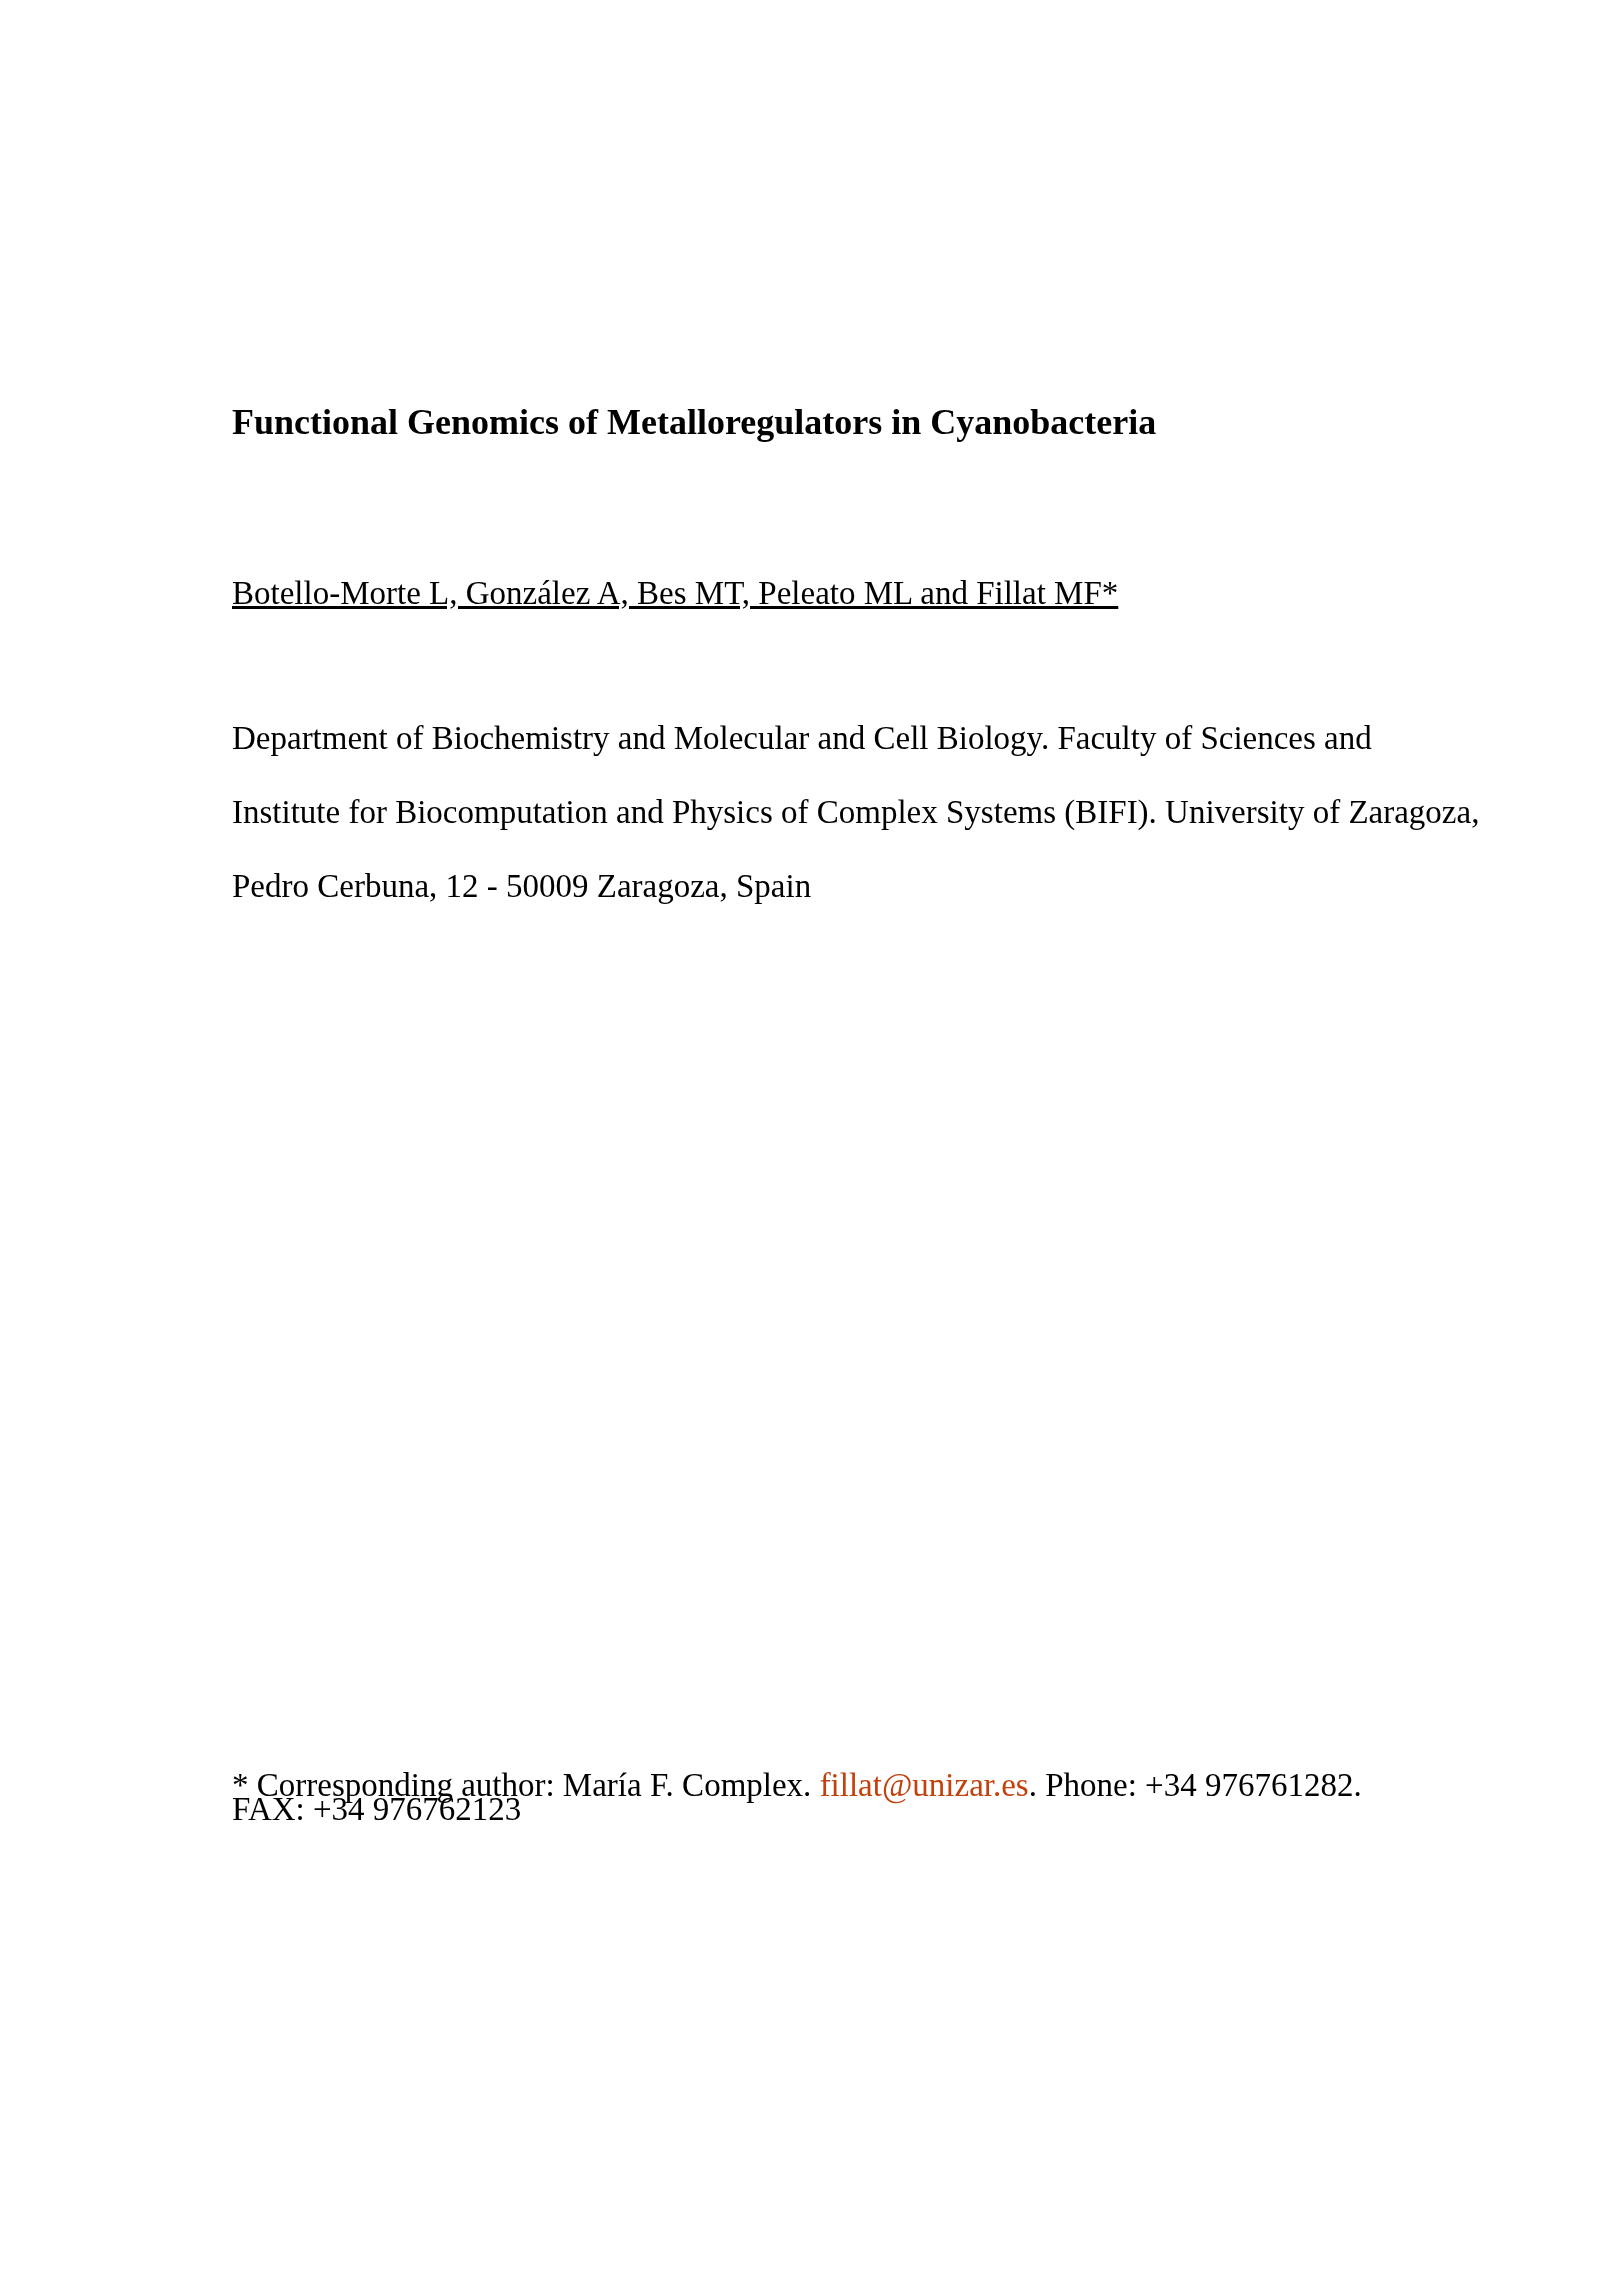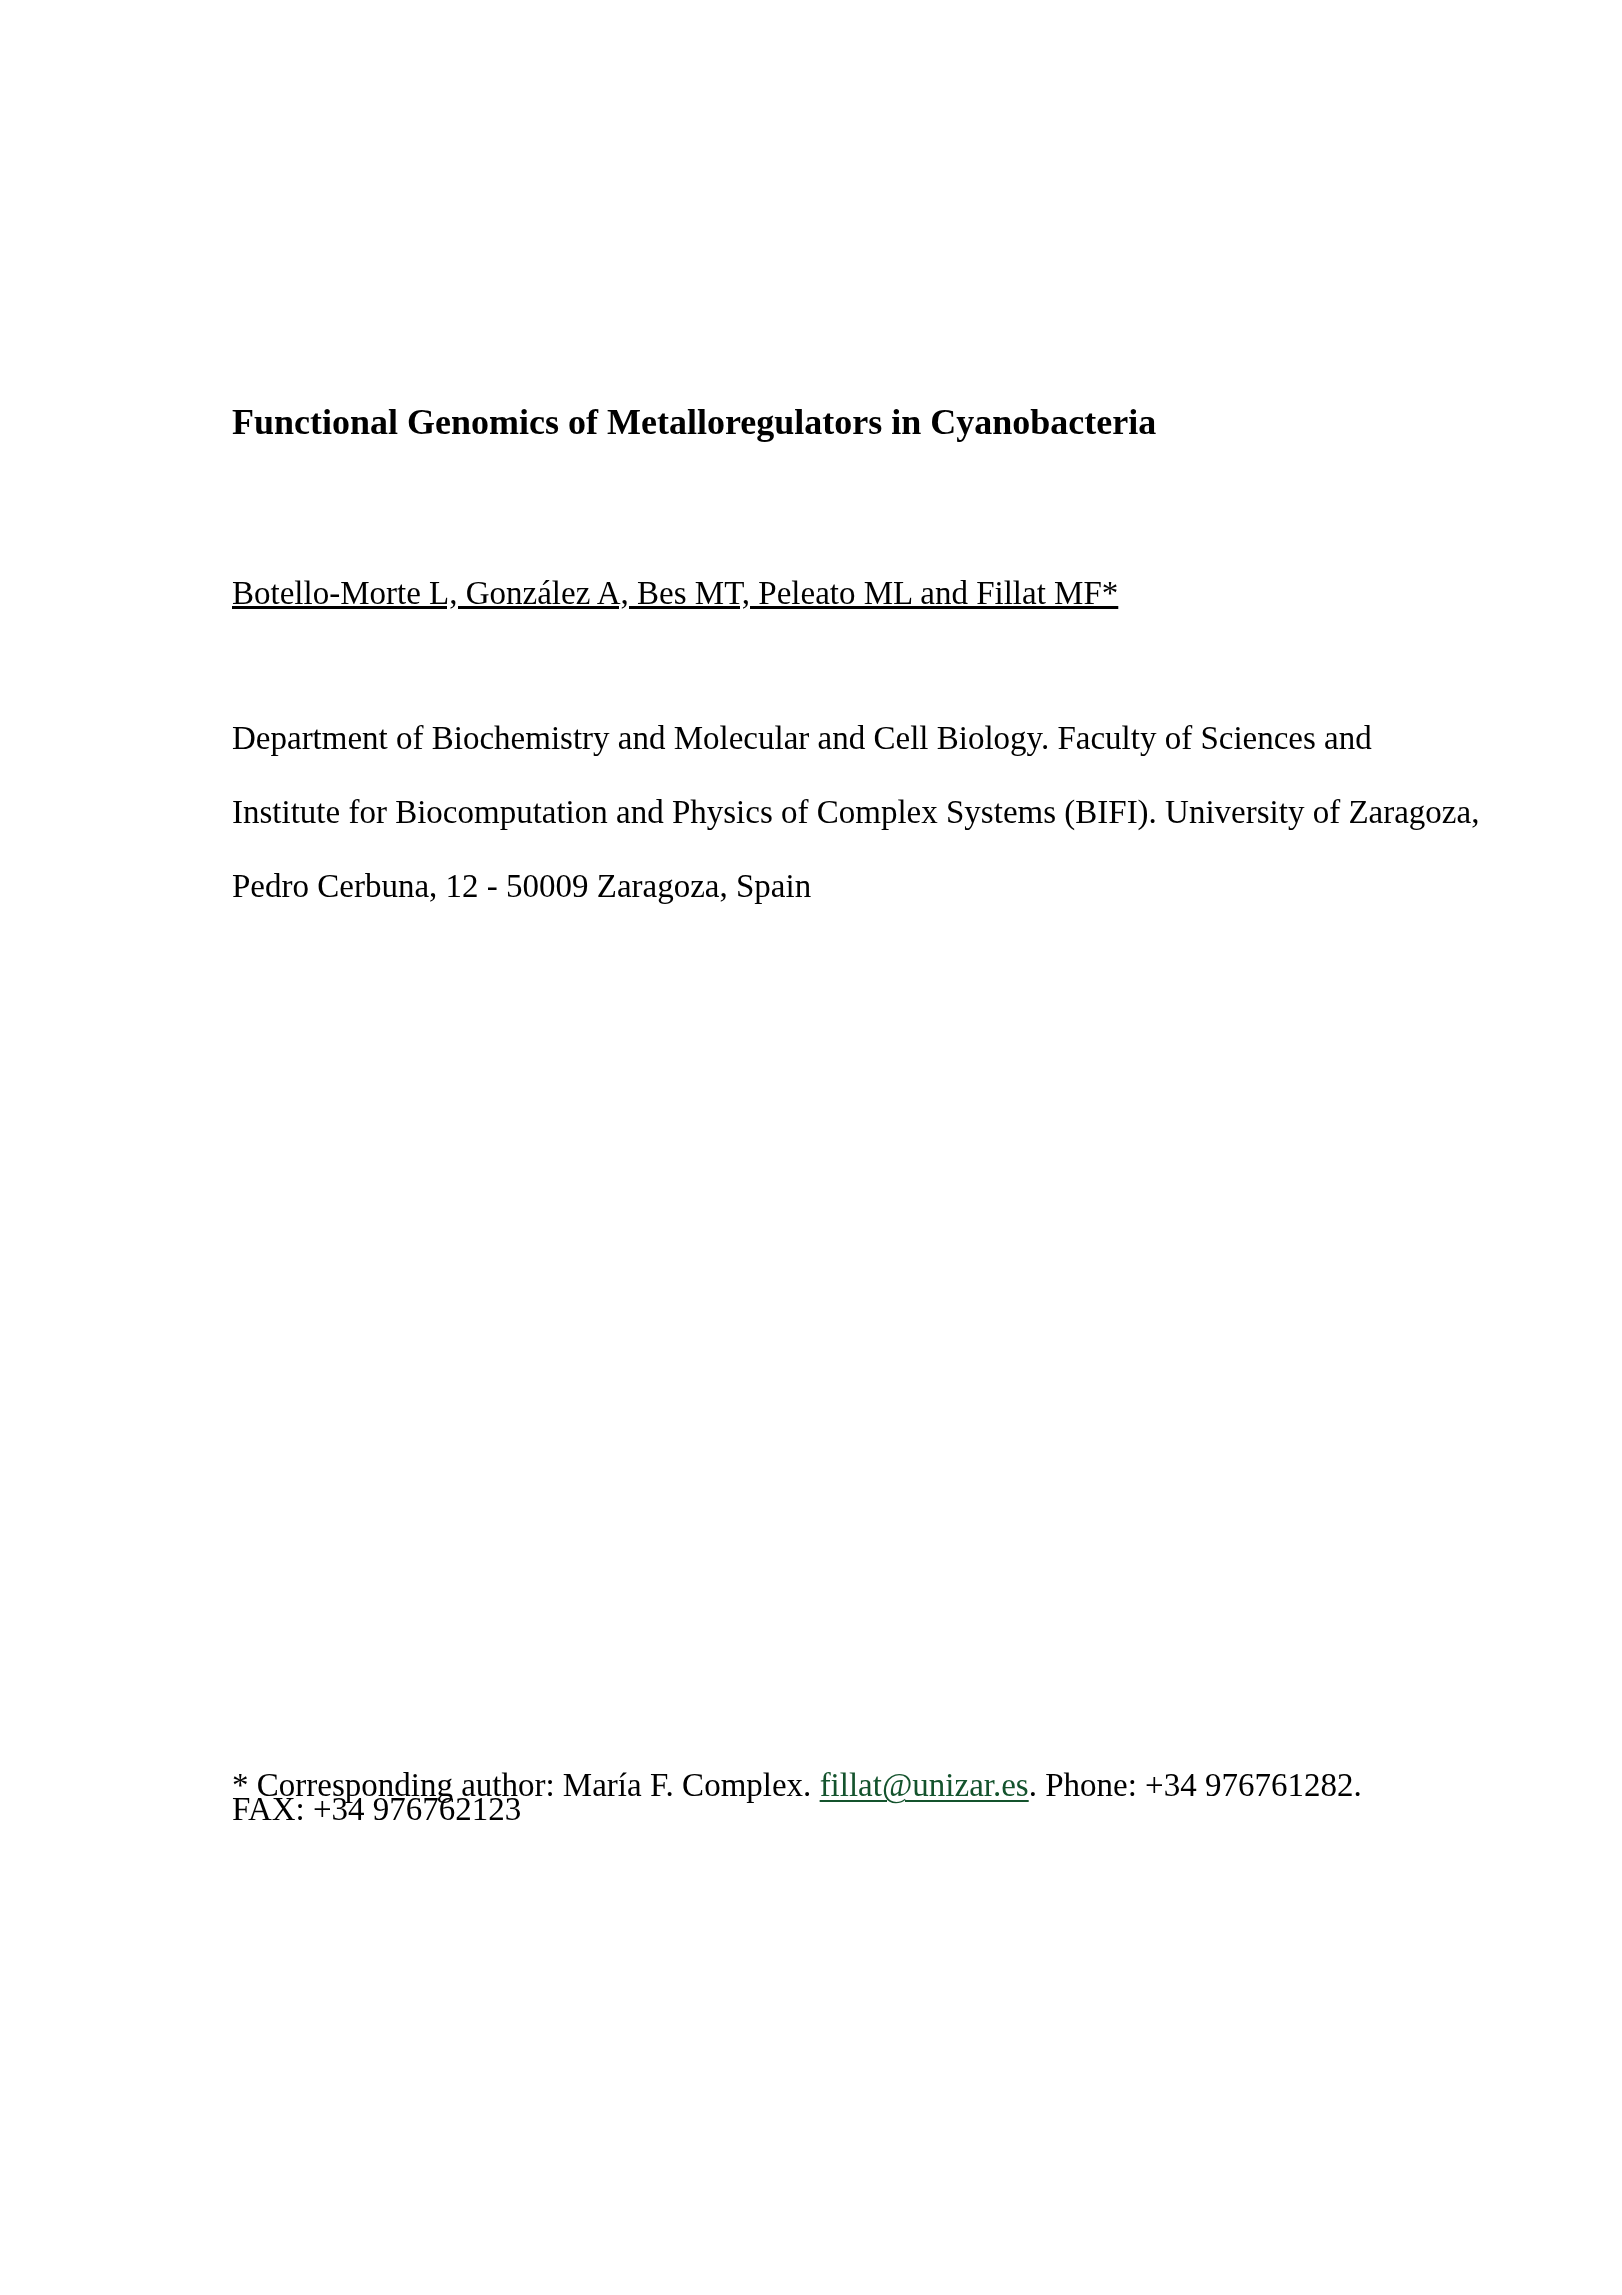--- a/index.html
+++ b/index.html
@@ -1,20 +1,20 @@
 <!DOCTYPE html>
 <html style="font-size:10.5px"><head>
   <meta charset="utf-8">
   <style>
     html, body { margin: 0; padding: 0; background: #ffffff; }
     body { width: 1623px; height: 2295px; position: relative; overflow: hidden;
            font-family: "Liberation Serif", "DejaVu Serif", serif; color: #000000; }
     .line { position: absolute; left: 232px; white-space: nowrap; font-size: 33px; line-height: 1; }
     .title { font-weight: bold; font-size: 36px; }
-    a.email { color: #14532d; text-decoration: underline; text-decoration-thickness: 2px; text-underline-offset: 3.9px; }
+    a.email { color: #c2410c; text-decoration-thickness: 2px; text-underline-offset: 3.9px; }
   </style>
 </head>
 <body>
 
 <div>
   <div class="line title" style="top:404px;text-align:center;">Functional Genomics of Metalloregulators in Cyanobacteria</div>
 
   <div class="line" style="top:577px;text-decoration:underline;">Botello-Morte L, González A, Bes MT, Peleato ML and Fillat MF*</div>
 
   <div>

